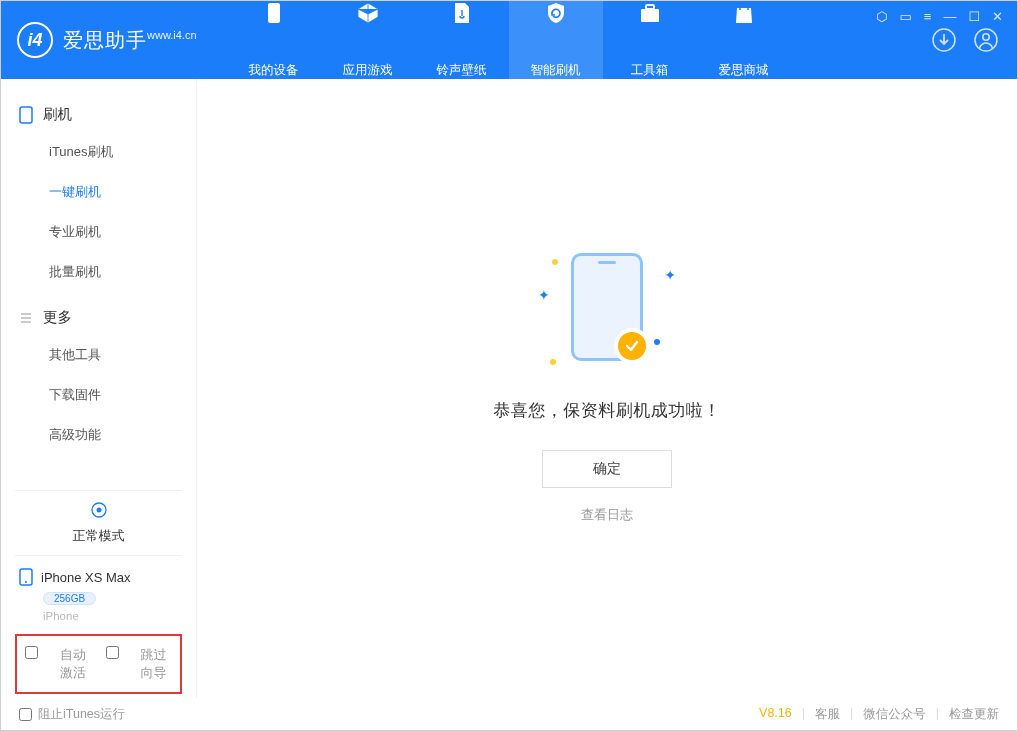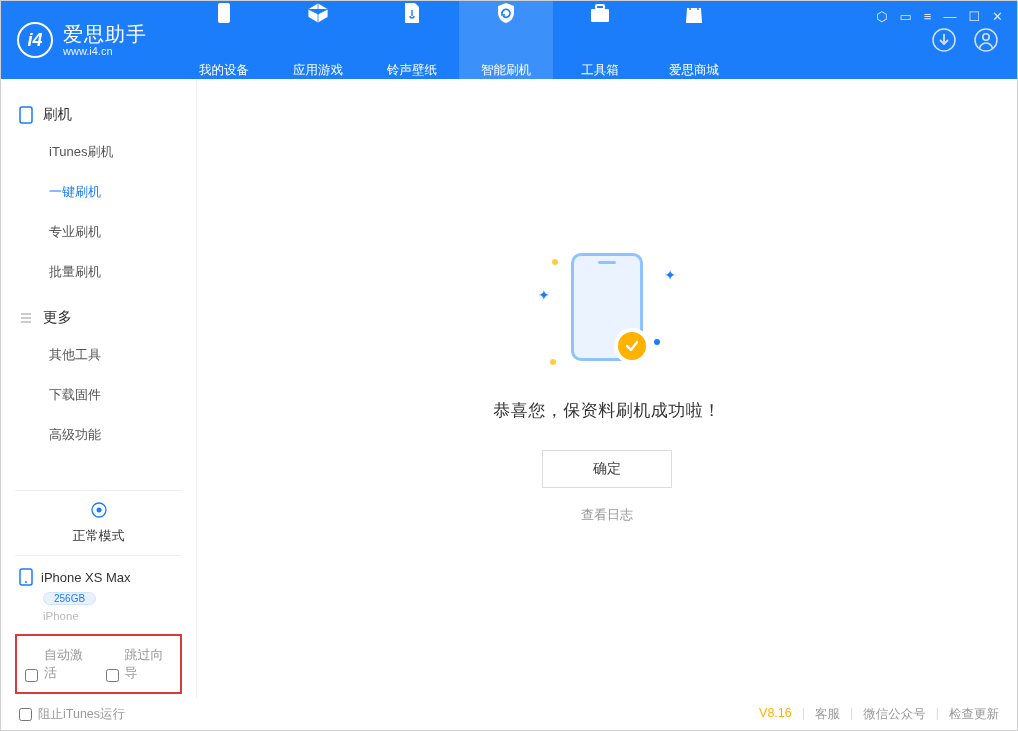--- a/index.html
+++ b/index.html
@@ -13,21 +13,21 @@
   align-items: center;
   padding-left: 16px;
   position: relative;
 }
 .logo-area { display: flex; align-items: center; gap: 10px; margin-right: 30px; }
 .logo-circle {
   width: 36px; height: 36px; border: 2.5px solid #fff; border-radius: 50%;
   display: flex; align-items: center; justify-content: center;
   color: #fff; font-weight: bold; font-size: 18px; font-style: italic;
 }
-.logo-text { display: flex; flex-direction: column; line-height: 1.1; }
+.logo-text { display: flex; flex-direction: row; line-height: 1.1; }
 .logo-main { font-size: 20px; letter-spacing: 1px; }
 .logo-sub { font-size: 11px; opacity: 0.9; }
 
 .tabs { display: flex; height: 100%; }
 .tab-item {
   width: 94px; display: flex; flex-direction: column; align-items: center;
   justify-content: space-between; gap: 14px; cursor: pointer; font-size: 12.5px;
   color: #fff;
 }
 .tab-item.active { background: rgba(255,255,255,0.15); }
@@ -71,21 +71,21 @@
   display: inline-block; margin-left: 28px; background: #e8f1ff; color: #1B7DF9;
   border: 1px solid #cfe3ff; border-radius: 10px; padding: 0 10px; font-size: 10px;
   margin-top: 4px;
 }
 .device-type { margin-left: 28px; color: #bbb; font-size: 11.5px; margin-top: 4px; }
 
 .checkbox-box {
   border: 2px solid #d93b3b; padding: 10px 8px; margin-top: 12px;
   display: flex; gap: 14px; font-size: 13px; color: #999;
 }
-.checkbox-item { display: flex; align-items: flex-end; gap: 6px; cursor: pointer; }
+.checkbox-item { display: flex; align-items: flex-start; gap: 22px; cursor: pointer; }
 .checkbox-item input { width: 13px; height: 13px; }
 
 .main { flex: 1; background: #fff; display: flex; flex-direction: column; align-items: center; justify-content: center; }
 .illus { position: relative; width: 150px; height: 120px; margin-bottom: 26px; }
 .phone-frame {
   width: 72px; height: 108px; border: 3px solid #8fc3ff; border-radius: 10px;
   background: #eaf3ff; position: relative; margin: 0 auto;
 }
 .phone-speaker { position:absolute; top:5px; left:50%; transform:translateX(-50%); width:18px; height:3px; background:#8fc3ff; border-radius:2px; }
 .check-circle {

